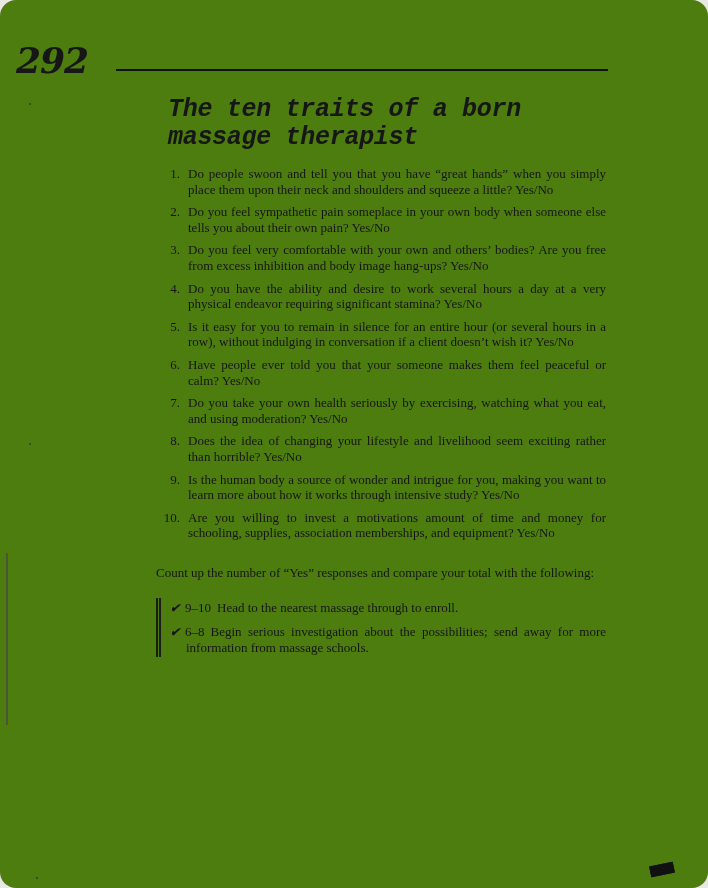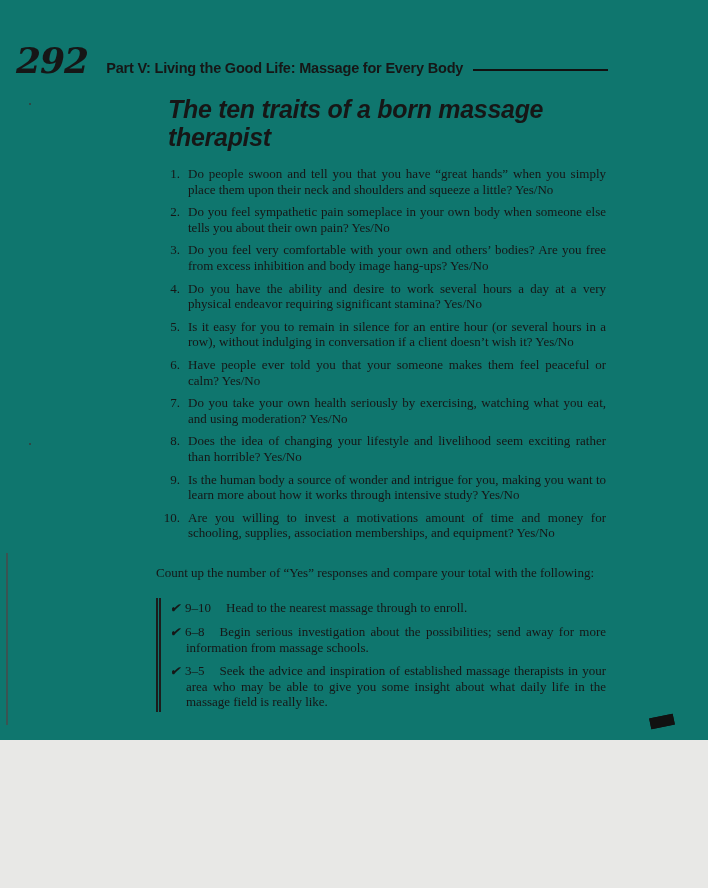--- a/index.html
+++ b/index.html
@@ -1,23 +1,24 @@
 <!DOCTYPE html>
 <html><head>
 <meta charset="utf-8">
 <style>
   html, body { margin: 0; padding: 0; background: #e8e8e6; }
   .page {
     position: relative;
     width: 708px;
-    height: 740px;
-    background: #0f766e;
+    height: 888px;
+    background: #4d7c0f;
     overflow: hidden;
     font-family: "Liberation Serif", serif;
     color: #161616;
+    border-radius: 16px;
   }
 
   
   .running-head {
     position: absolute;
     top: 42px;
     left: 16px;
     width: 592px;
     display: flex;
     align-items: baseline;
@@ -46,21 +47,21 @@
   }
 
   
   .content {
     position: absolute;
     left: 156px;
     top: 96px;
     width: 450px;
   }
   .article-title {
-    font-family: Liberation Sans, sans-serif;
+    font-family: Liberation Mono, monospace;
     font-style: italic;
     font-weight: bold;
     font-size: 25px;
     letter-spacing: -0.3px;
     margin: 0 0 15px 12px;
     line-height: 1.1;
   }
   .questions {
     list-style: none;
     margin: 0;
@@ -103,21 +104,21 @@
     margin-bottom: 8px;
   }
   .result-item:last-child { margin-bottom: 0; }
   .check-icon {
     font-style: italic;
     font-weight: bold;
     font-size: 12px;
     margin-right: 5px;
   }
   .result-range {
-    margin-right: 15px;
+    margin-right: 6px;
     white-space: nowrap;
   }
 
   
   .edge-line {
     position: absolute;
     left: 6px;
     top: 553px;
     width: 1.5px;
     height: 172px;
@@ -141,21 +142,20 @@
     border-bottom-color: #111;
   }
 </style>
 </head>
 <body>
 
 <div class="page">
 
   <div class="running-head">
     <span class="page-number">292</span>
-    <span class="chapter-title">Part V: Living the Good Life: Massage for Every Body</span>
     <span class="head-rule"></span>
   </div>
 
   <div class="content">
     <h1 class="article-title">The ten traits of a born massage therapist</h1>
 
     <ol class="questions">
       <li class="question-item">
         <span class="q-num">1.</span>
         <span class="q-text">Do people swoon and tell you that you have “great hands” when you simply place them upon their neck and shoulders and squeeze a little? Yes/No</span>
@@ -200,23 +200,20 @@
 
     <p class="count-paragraph">Count up the number of “Yes” responses and compare your total with the following:</p>
 
     <div class="results">
       <div class="result-item">
         <span class="check-icon">✔</span><span class="result-range">9–10</span><span class="result-text">Head to the nearest massage through to enroll.</span>
       </div>
       <div class="result-item">
         <span class="check-icon">✔</span><span class="result-range">6–8</span><span class="result-text">Begin serious investigation about the possibilities; send away for more information from massage schools.</span>
       </div>
-      <div class="result-item">
-        <span class="check-icon">✔</span><span class="result-range">3–5</span><span class="result-text">Seek the advice and inspiration of established massage therapists in your area who may be able to give you some insight about what daily life in the massage field is really like.</span>
-      </div>
     </div>
   </div>
 
   <div class="edge-line"></div>
   <div class="dot dot-1"></div>
   <div class="dot dot-2"></div>
   <div class="dot dot-3"></div>
   <div class="corner-mark"></div>
 
 </div>

